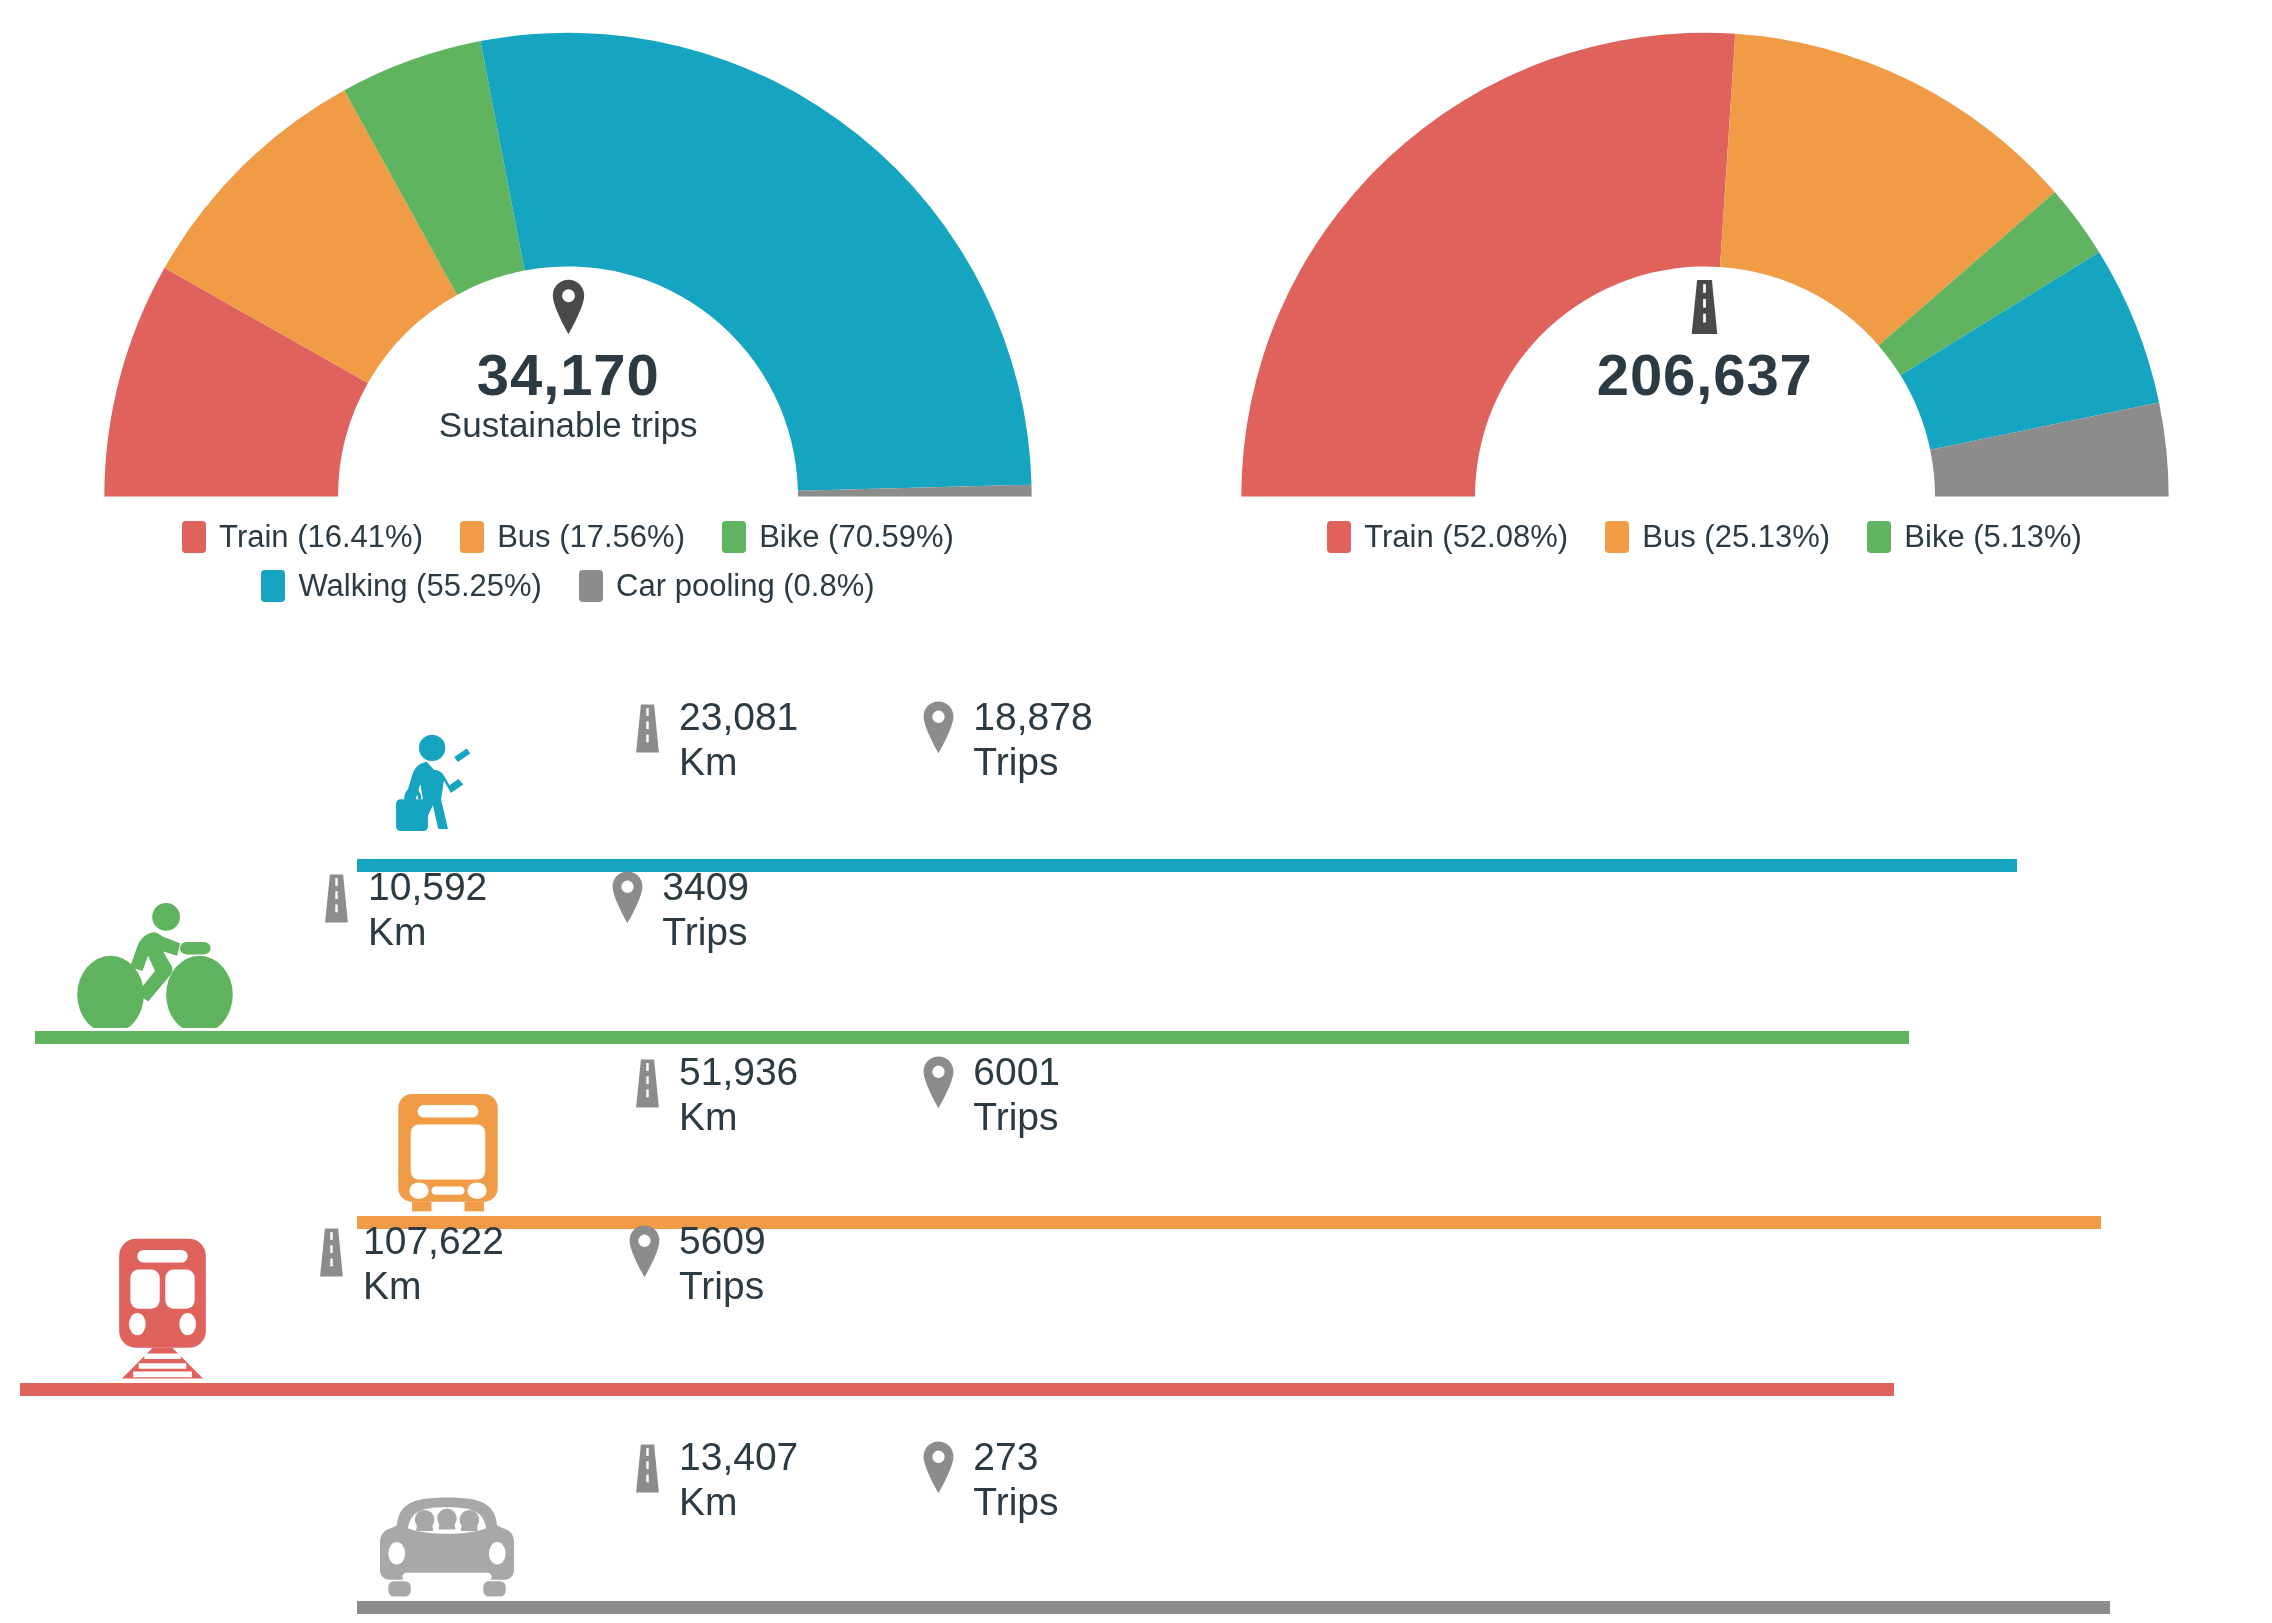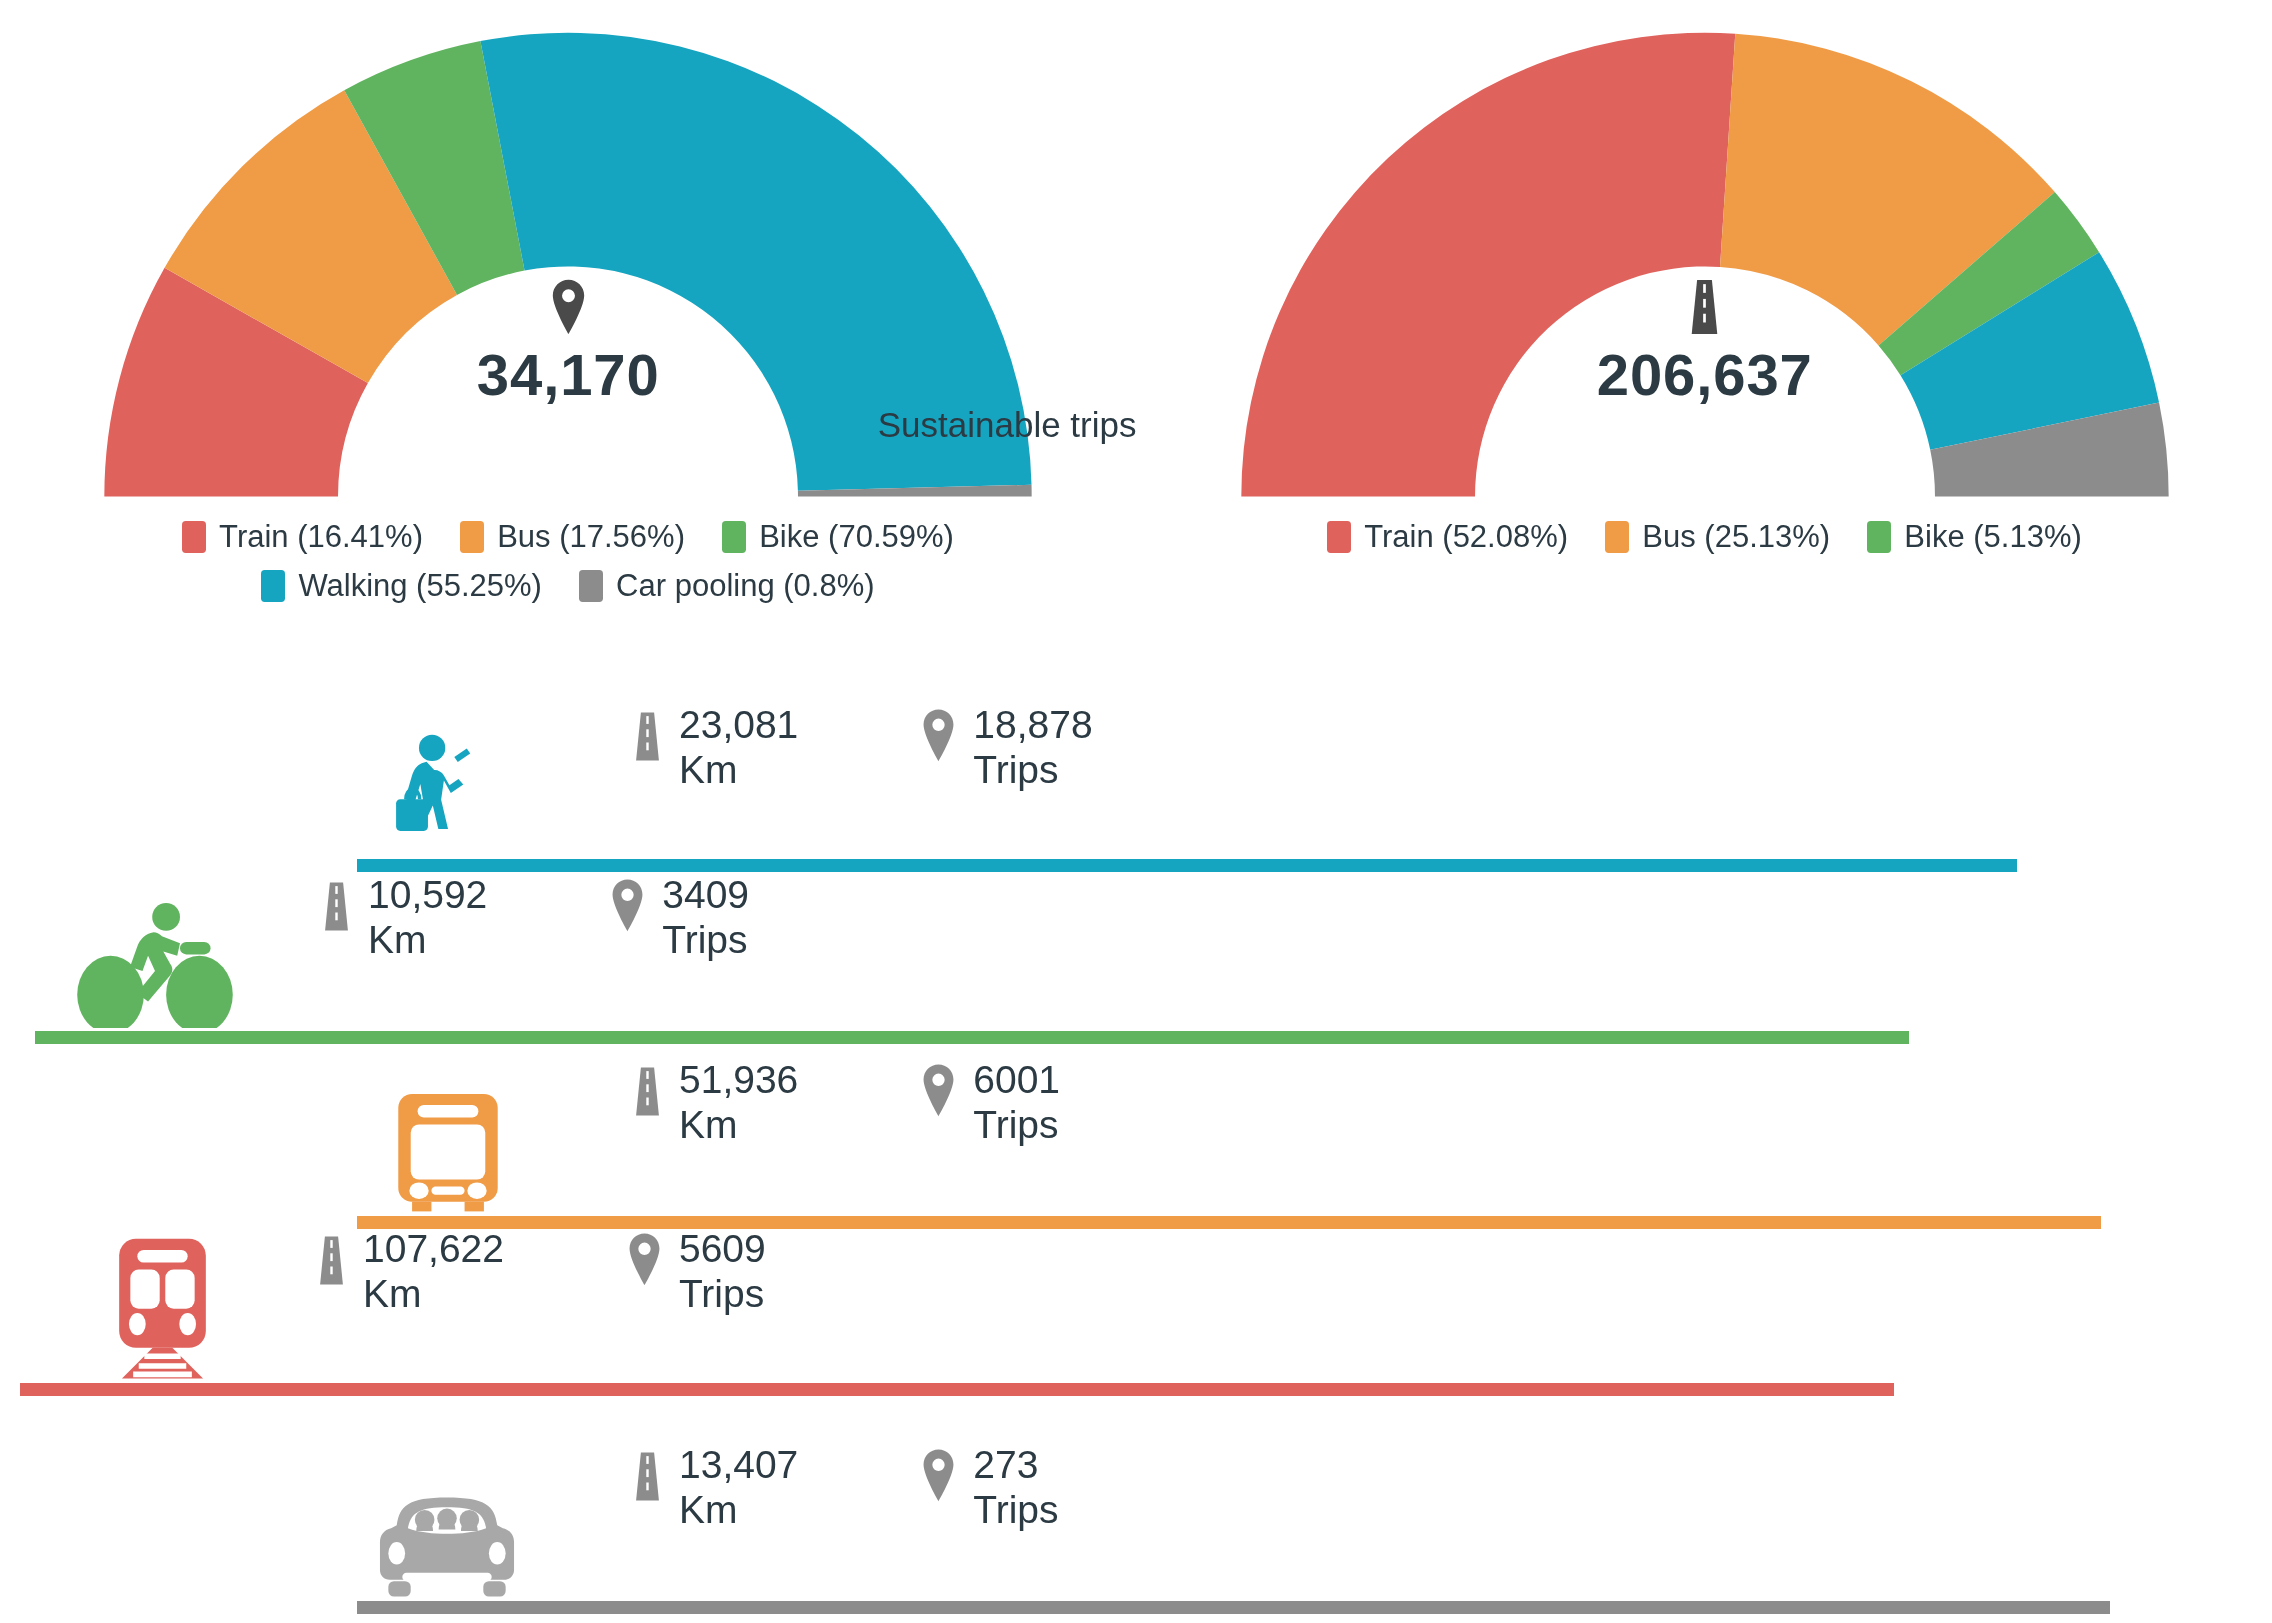--- a/index.html
+++ b/index.html
@@ -41,21 +41,20 @@
     line-height:1.02;
     color:#2b3a43;
     font-family:"Liberation Sans", sans-serif;
   }
   .gauge-label{
     font-size:35px;
     font-weight:400;
     line-height:1.1;
     color:#2b3a43;
     margin-top:1.9px;
-    text-align:right;
   }
 
   
   .legend{
     position:absolute;
     left:0;width:1136px;
     top:519px;
   }
   .legend-row{
     display:flex;
@@ -96,21 +95,20 @@
     border-radius:0;
   }
   .mode-icon{
     position:absolute;
     bottom:13px;
   }
   .mode-stats{
     position:absolute;
     display:flex;
     align-items:center;
-    margin-top:8px;
   }
   .stat{
     display:flex;
     align-items:flex-start;
   }
   .stat + .stat{ margin-left:121px; }
   .stat-icon{
     margin-right:15px;
     flex:0 0 auto;
   }

